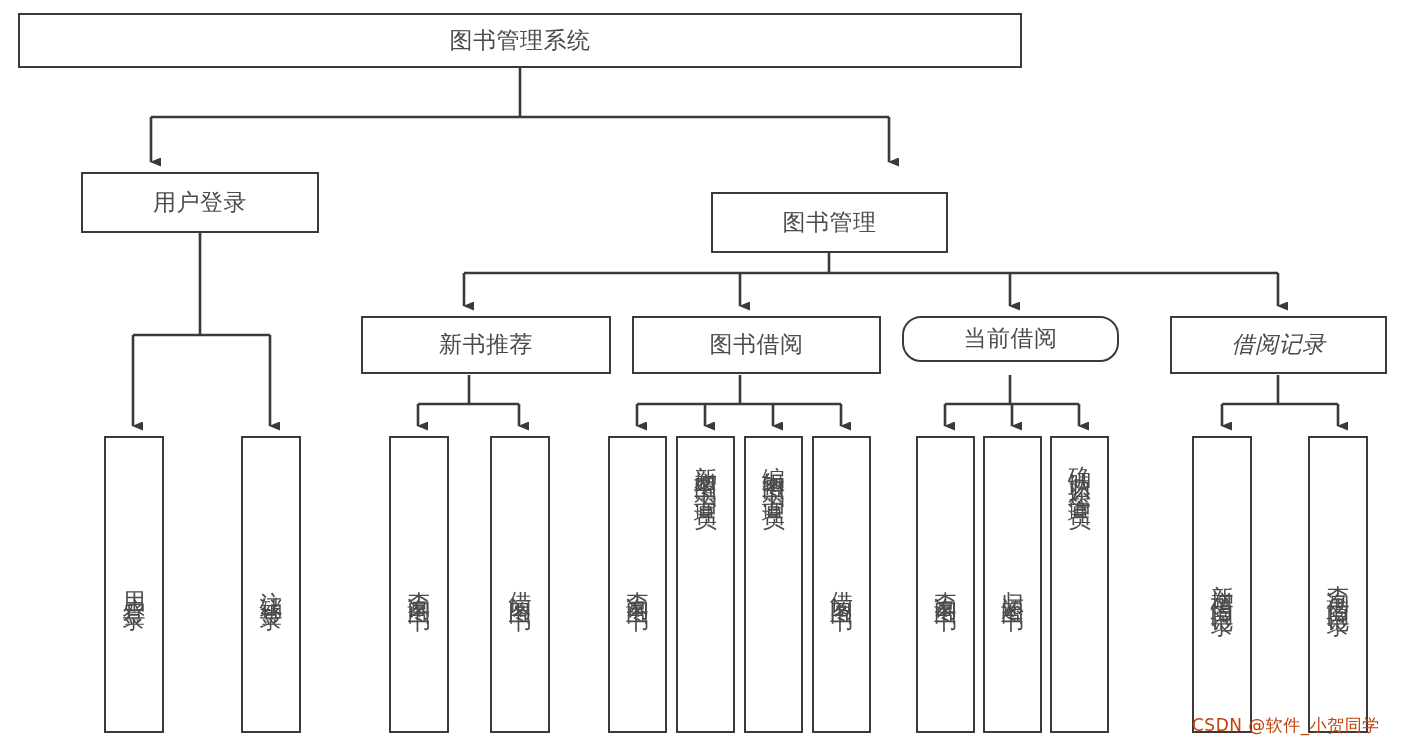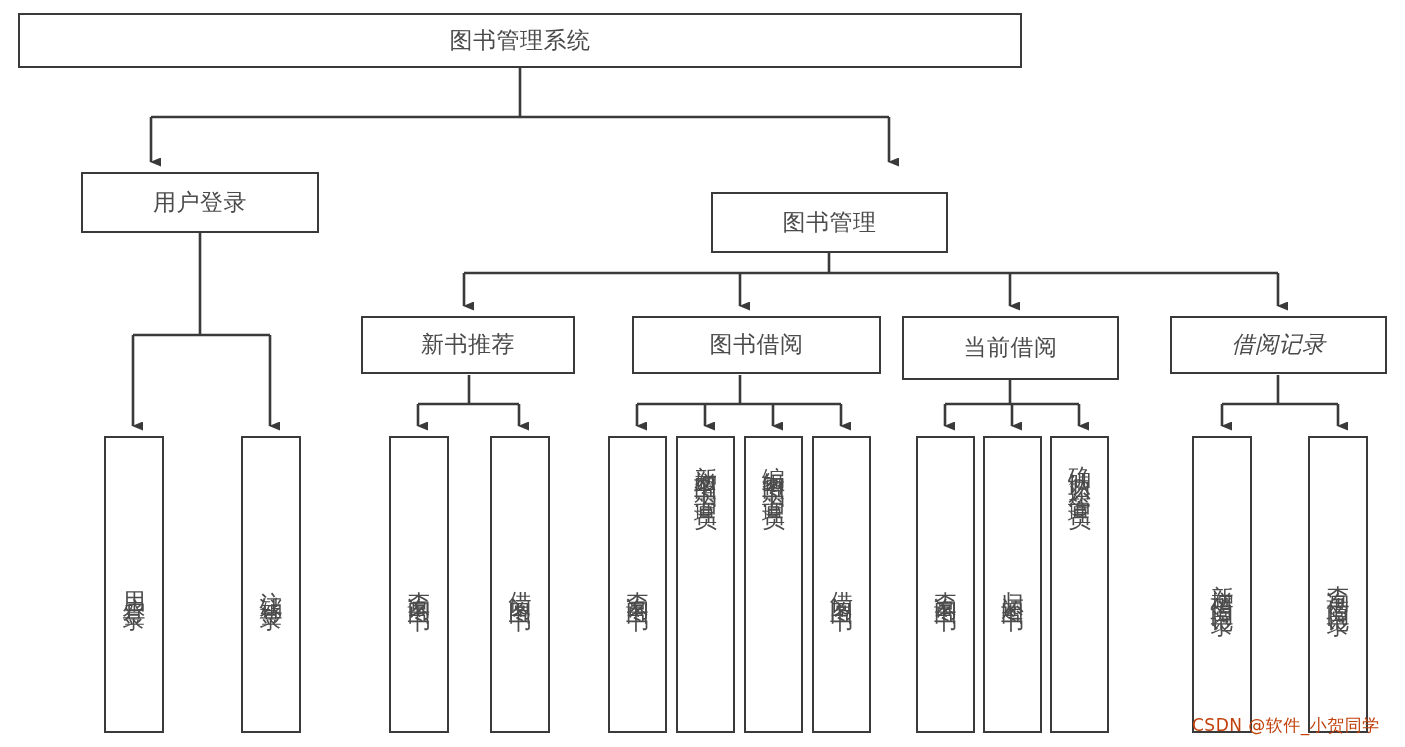--- a/index.html
+++ b/index.html
@@ -150,29 +150,29 @@
   </div>
 
   <div class="node-box" style="left:81px; top:172px; width:238px; height:61px;">
     <span class="node-label">用户登录</span>
   </div>
 
   <div class="node-box" style="left:711px; top:172px; width:237px; height:61px;margin-top:20px;">
     <span class="node-label">图书管理</span>
   </div>
 
-  <div class="node-box" style="left:361px; top:316px; width:214px; height:58px;">
+  <div class="node-box" style="left:361px; top:316px; width:250px; height:58px;">
     <span class="node-label">新书推荐</span>
   </div>
 
   <div class="node-box" style="left:632px; top:316px; width:249px; height:58px;">
     <span class="node-label">图书借阅</span>
   </div>
 
-  <div class="node-box" style="left:902px; top:316px; width:217px; height:64px;">
+  <div class="node-box" style="left:902px; top:316px; width:217px; height:46px;border-radius:19px;">
     <span class="node-label">当前借阅</span>
   </div>
 
   <div class="node-box" style="left:1170px; top:316px; width:217px; height:58px;font-style:italic;">
     <span class="node-label">借阅记录</span>
   </div>
 
   <div class="node-box vertical center-v" style="left:104px; top:436px; width:60px; height:297px;">
     <span class="node-label">用户登录</span>
   </div>

